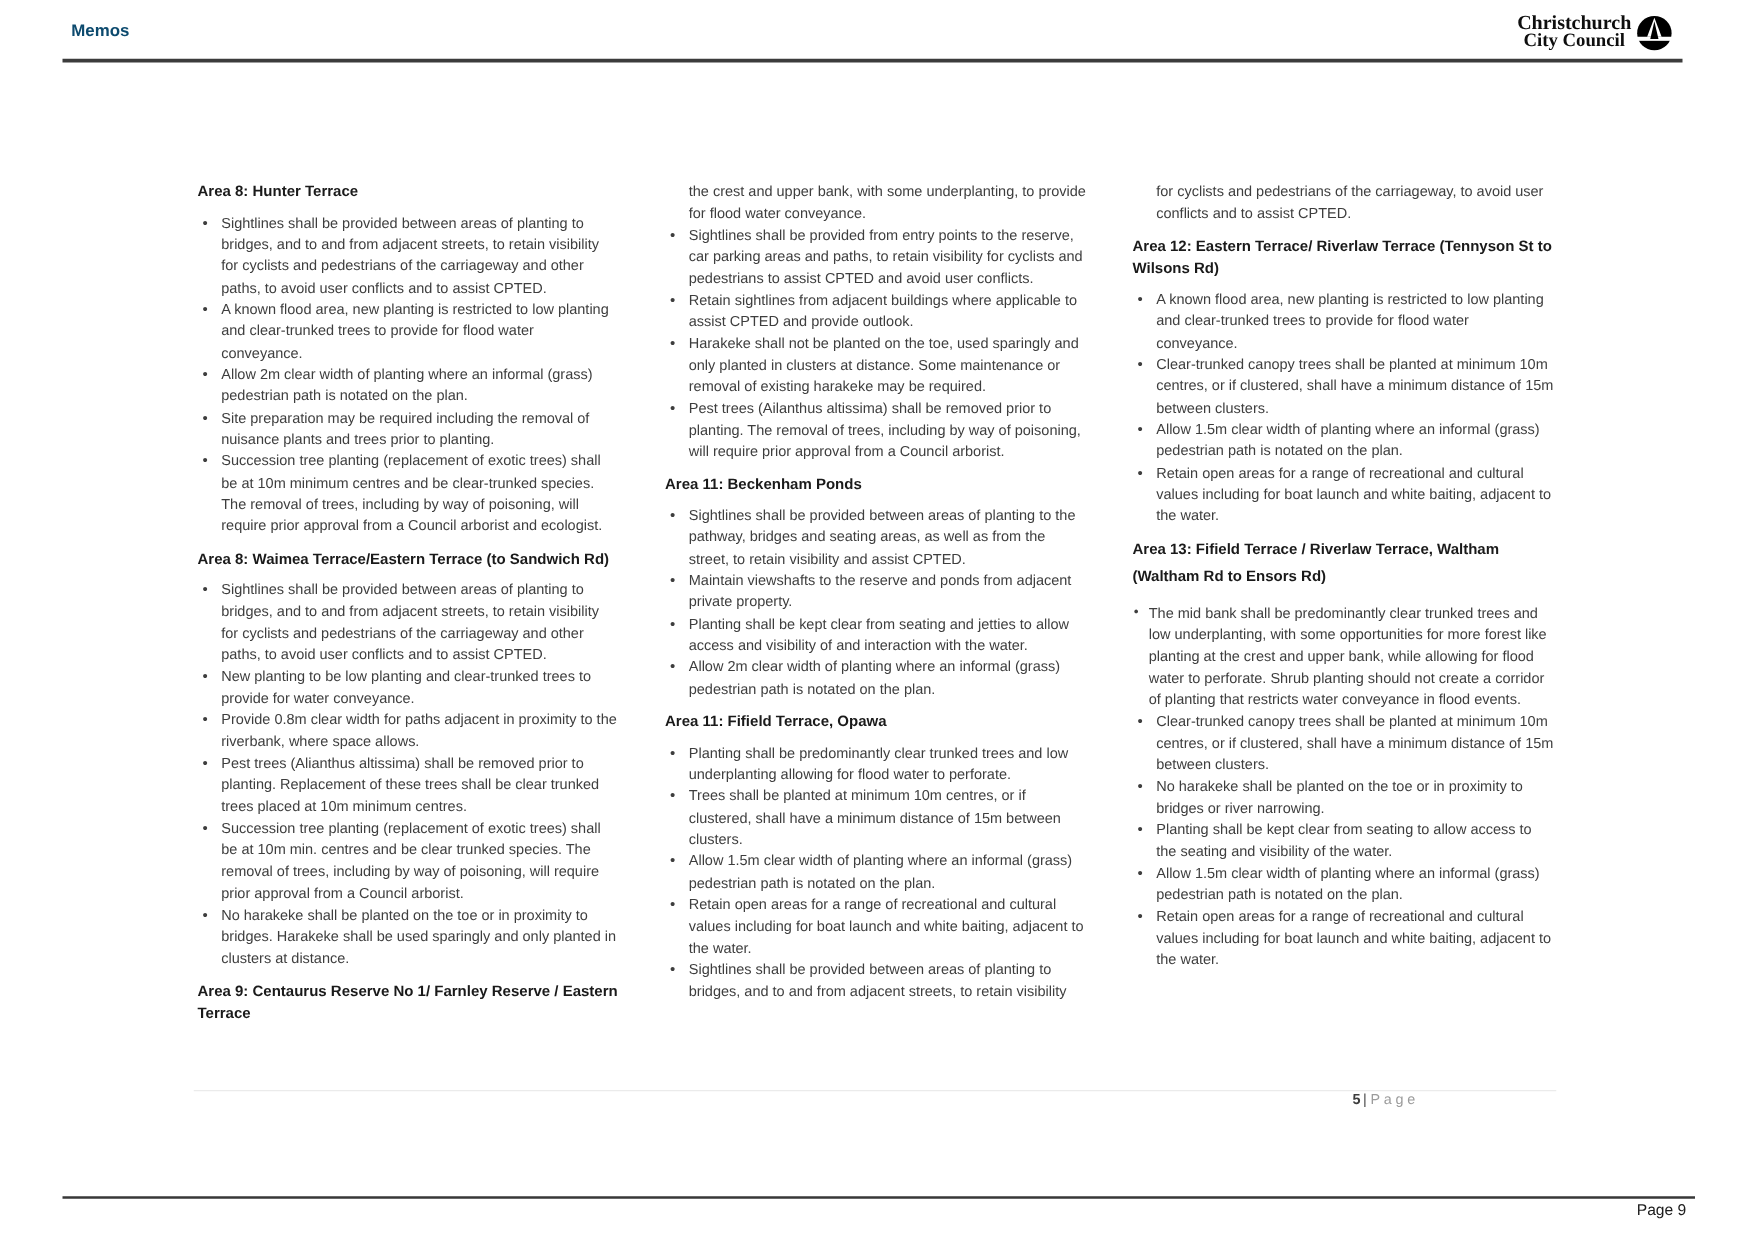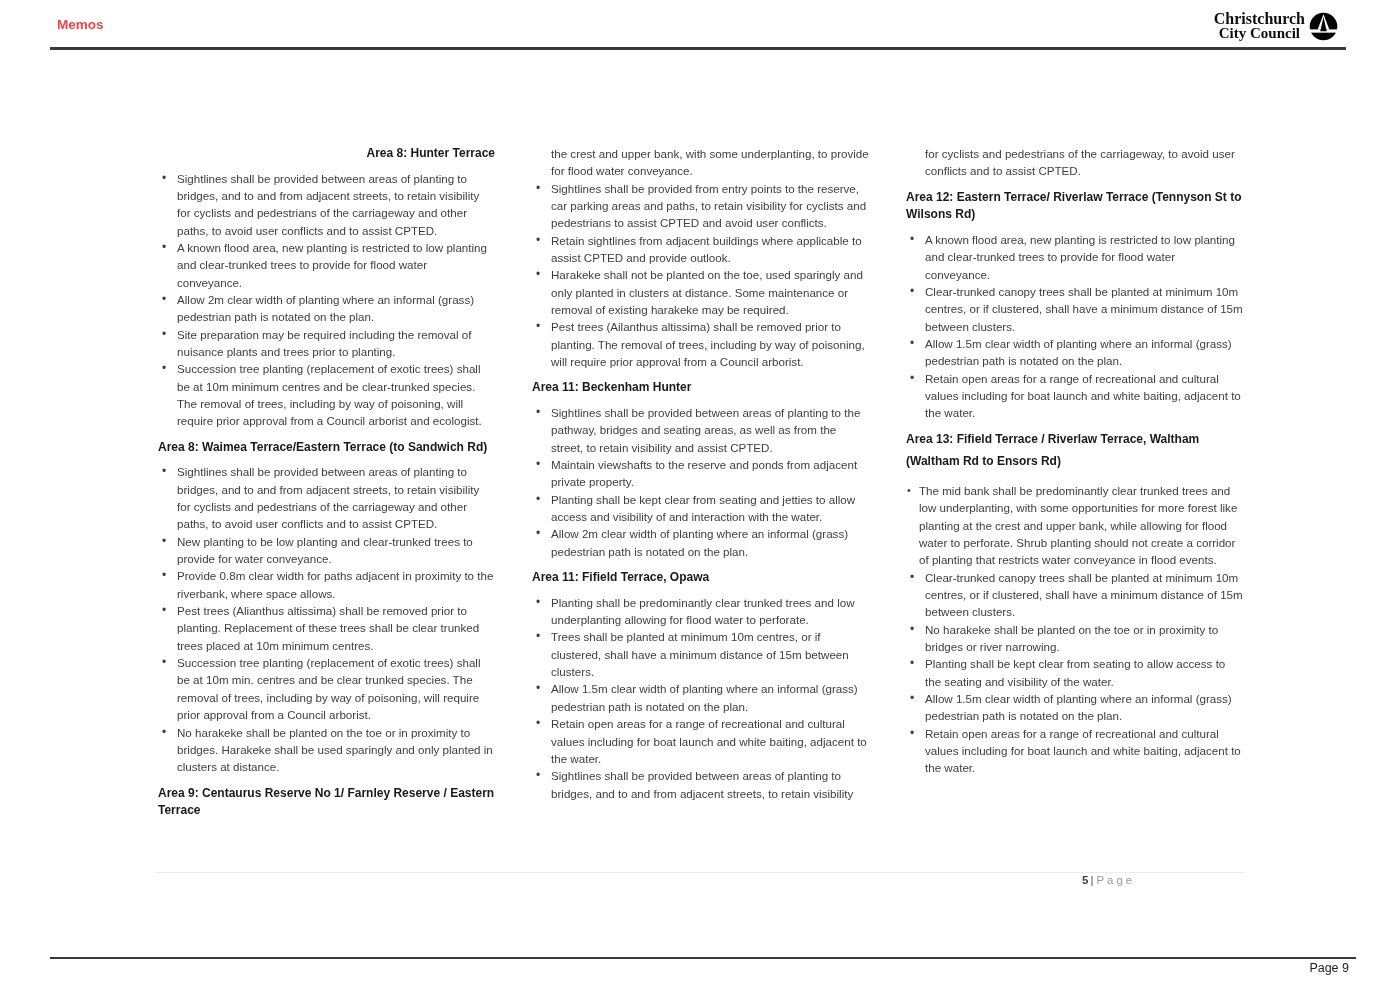--- a/index.html
+++ b/index.html
@@ -5,21 +5,21 @@
   html,body { margin:0; padding:0; }
   body {
     width:1398px; height:989px; position:relative;
     background:#ffffff; overflow:hidden;
     font-family:"Liberation Sans", sans-serif;
     -webkit-font-smoothing:antialiased;
   }
   
   .header-title {
     position:absolute; left:57px; top:17px;
-    font-weight:700; font-size:13.5px; color:#ef4444;
+    font-weight:700; font-size:13.5px; color:#0c4a6e;
   }
   .logo {
     position:absolute; right:60px; top:12px;
     display:flex; align-items:center; gap:4px;
   }
   .logo-text {
     text-align:center; font-family:"Liberation Serif", serif;
     font-weight:700; color:#0e0e0e;
   }
   .logo-line1 { font-size:16px; line-height:14px; }
@@ -34,21 +34,21 @@
     position:absolute; left:158px; top:145px; width:1086px;
     display:flex; gap:37px; z-index:1;
   }
   .col {
     width:337px; font-size:11.6px; line-height:17.35px; color:#3e3e3e;
   }
   .heading {
     font-weight:700; font-size:12px; line-height:17.6px; color:#1a1a1a;
     margin:9px 0 7px 0;
   }
-  .col > .heading:first-child { margin-top:0;text-align:right; }
+  .col > .heading:first-child { margin-top:0; }
   .heading.spaced .heading-line { margin-bottom:5px; }
   .heading.spaced { margin-bottom:11px; }
   .continuation { padding-left:19px; }
   ul.bullets { list-style:none; margin:0; padding:0; }
   li.bullet-item { position:relative; padding-left:19px; }
   li.bullet-item::before {
     content:"\2022"; position:absolute; left:4px; top:0;
     font-size:12px; color:#3e3e3e;
   }
   li.bullet-item.tight { padding-left:13px; }
@@ -127,21 +127,21 @@
     </div>
     <div class="col">
       <div class="continuation">the crest and upper bank, with some underplanting, to provide for flood water conveyance.</div>
       <ul class="bullets">
         <li class="bullet-item">Sightlines shall be provided from entry points to the reserve, car parking areas and paths, to retain visibility for cyclists and pedestrians to assist CPTED and avoid user conflicts.</li>
         <li class="bullet-item">Retain sightlines from adjacent buildings where applicable to assist CPTED and provide outlook.</li>
         <li class="bullet-item">Harakeke shall not be planted on the toe, used sparingly and only planted in clusters at distance. Some maintenance or removal of existing harakeke may be required.</li>
         <li class="bullet-item">Pest trees (Ailanthus altissima) shall be removed prior to planting. The removal of trees, including by way of poisoning, will require prior approval from a Council arborist.</li>
       </ul>
       <div class="heading">
-        <div class="heading-line">Area 11: Beckenham Hunter</div>
+        <div class="heading-line">Area 11: Beckenham Ponds</div>
       </div>
       <ul class="bullets">
         <li class="bullet-item">Sightlines shall be provided between areas of planting to the pathway, bridges and seating areas, as well as from the street, to retain visibility and assist CPTED.</li>
         <li class="bullet-item">Maintain viewshafts to the reserve and ponds from adjacent private property.</li>
         <li class="bullet-item">Planting shall be kept clear from seating and jetties to allow access and visibility of and interaction with the water.</li>
         <li class="bullet-item">Allow 2m clear width of planting where an informal (grass) pedestrian path is notated on the plan.</li>
       </ul>
       <div class="heading">
         <div class="heading-line">Area 11: Fifield Terrace, Opawa</div>
       </div>

